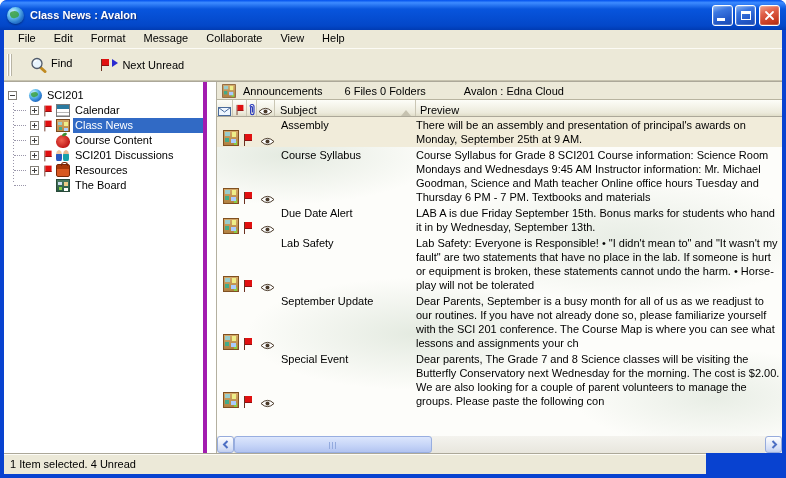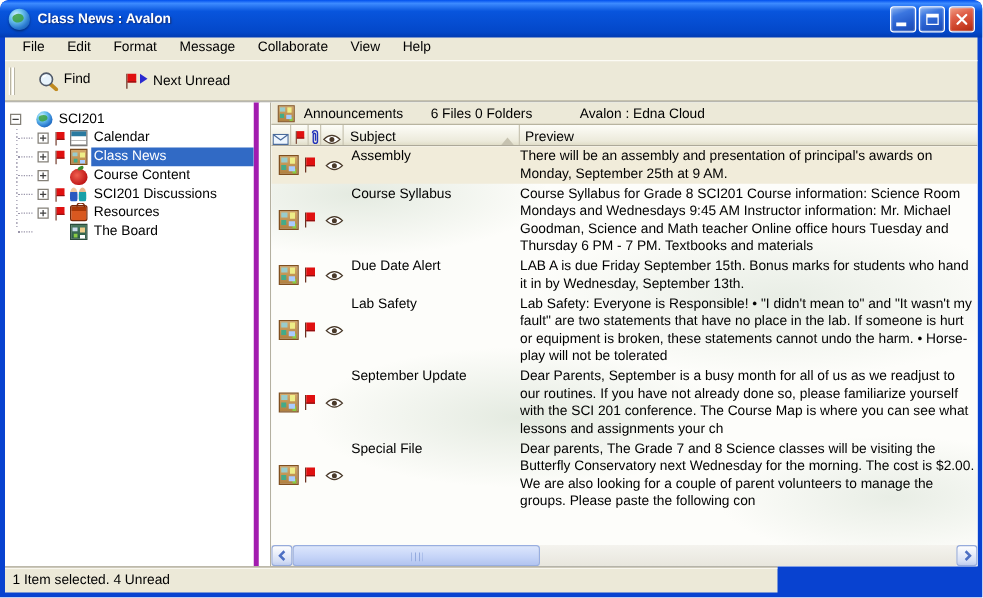--- a/index.html
+++ b/index.html
@@ -111,21 +111,21 @@
   .hc .flag-icon{transform:scale(.85);}
   .sort-asc{width:0;height:0;border-left:5px solid transparent;border-right:5px solid transparent;border-bottom:6px solid #c6c2b0;margin-left:auto;margin-right:4px;}
   
   .list{position:absolute;left:0;top:35px;right:0;bottom:17px;overflow:hidden;
     background:
       radial-gradient(ellipse 220px 70px at 12% 12%,rgba(198,212,194,.45),transparent 70%),
       radial-gradient(ellipse 280px 90px at 72% 38%,rgba(201,214,198,.4),transparent 70%),
       radial-gradient(ellipse 240px 80px at 35% 68%,rgba(198,212,194,.45),transparent 70%),
       radial-gradient(ellipse 200px 70px at 88% 88%,rgba(201,214,198,.4),transparent 70%),
       #fdfdfa;}
-  .lrow{display:flex;align-items:center;padding:1px 0;}
+  .lrow{display:flex;align-items:flex-end;padding:1px 0;}
   .lrow.selected{background:var(--selected-row,#f1ecda);}
   .cell{flex:0 0 auto;}
   .cell.ic{width:22px;display:flex;justify-content:flex-end;}
   .cell.fl{width:14px;display:flex;justify-content:flex-end;}
   .cell.ey{width:28px;display:flex;justify-content:center;}
   .cell.subj{width:135px;align-self:flex-start;line-height:14px;white-space:nowrap;overflow:hidden;}
   .cell.prev{flex:1;align-self:flex-start;line-height:14px;overflow:hidden;}
   .msg-icon{display:inline-block;width:16px;height:16px;border:1px solid #805020;flex:0 0 auto;
     background:linear-gradient(#9cc 0 0) no-repeat 1px 1px/5px 4px,
       linear-gradient(#ee8 0 0) no-repeat 8px 1px/4px 5px,
@@ -137,21 +137,21 @@
   .hscroll{position:absolute;left:0;right:0;bottom:0;height:17px;background:#f2f1ea;display:flex;}
   .sbtn{width:17px;height:17px;border:1px solid #96abdc;border-radius:3px;
     background:linear-gradient(180deg,#fefefe,#d4def5 80%,#c0cdef);
     display:flex;align-items:center;justify-content:center;flex:0 0 auto;}
   .strack{position:relative;flex:1;background:linear-gradient(180deg,#f4f3ee,#e8e6dd);}
   .sthumb{position:absolute;left:0;top:0;width:198px;height:17px;border:1px solid #98aee0;border-radius:3px;
     background:linear-gradient(180deg,#dce6fc,var(--scroll-thumb,#c4d3f7) 60%,#b2c4f0);}
   .sthumb::after{content:"";position:absolute;left:50%;top:5px;width:9px;height:7px;margin-left:-4px;
     background:repeating-linear-gradient(90deg,#93aade 0 1px,transparent 1px 3px);}
   
-  .statusbar{position:absolute;left:4px;top:453px;width:618px;height:21px;background:var(--chrome-face,#ece9d8);
+  .statusbar{position:absolute;left:4px;top:453px;width:702px;height:21px;background:var(--chrome-face,#ece9d8);
     border-top:1px solid #aca899;box-shadow:inset 0 1px 0 #fdfcf6;display:flex;align-items:center;padding-left:6px;}
 </style>
 </head>
 <body>
 
 <div id="win" data-name="app-window">
 
   <div class="titlebar" data-name="titlebar">
     <span class="globe" data-name="app-globe-icon"></span>
     <span class="title" data-name="window-title">Class News : Avalon</span>
@@ -386,21 +386,21 @@
             </span>
             <span class="cell fl">
               <span class="flag-icon" data-name="unread-flag-icon"></span>
             </span>
             <span class="cell ey">
               <svg width="15" height="9" viewBox="0 0 15 9" data-name="eye-icon">
                 <path d="M1 4.5 Q7.5 -1.8 14 4.5 Q7.5 10.8 1 4.5 Z" fill="#fff" stroke="#4a3a2a"></path>
                 <circle cx="7.5" cy="4.5" r="2" fill="#4a3a2a"></circle>
               </svg>
             </span>
-            <span class="cell subj" data-name="message-subject">Special File</span>
+            <span class="cell subj" data-name="message-subject">Special Event</span>
             <span class="cell prev" data-name="message-preview">Dear parents,  The Grade 7 and 8 Science classes will be visiting the Butterfly Conservatory next Wednesday for the morning. The cost is $2.00. We are also looking for a couple of parent volunteers to manage the groups. Please paste the following con</span>
           </div>
         </div>
 
       <div class="hscroll" data-name="horizontal-scrollbar">
         <span class="sbtn" data-name="scroll-left-button">
           <svg width="8" height="9" viewBox="0 0 8 9" data-name="chevron-left-icon">
               <path d="M5.5 1 L2 4.5 L5.5 8" fill="none" stroke="#4d6fc3" stroke-width="2"></path>
             </svg>
         </span>

